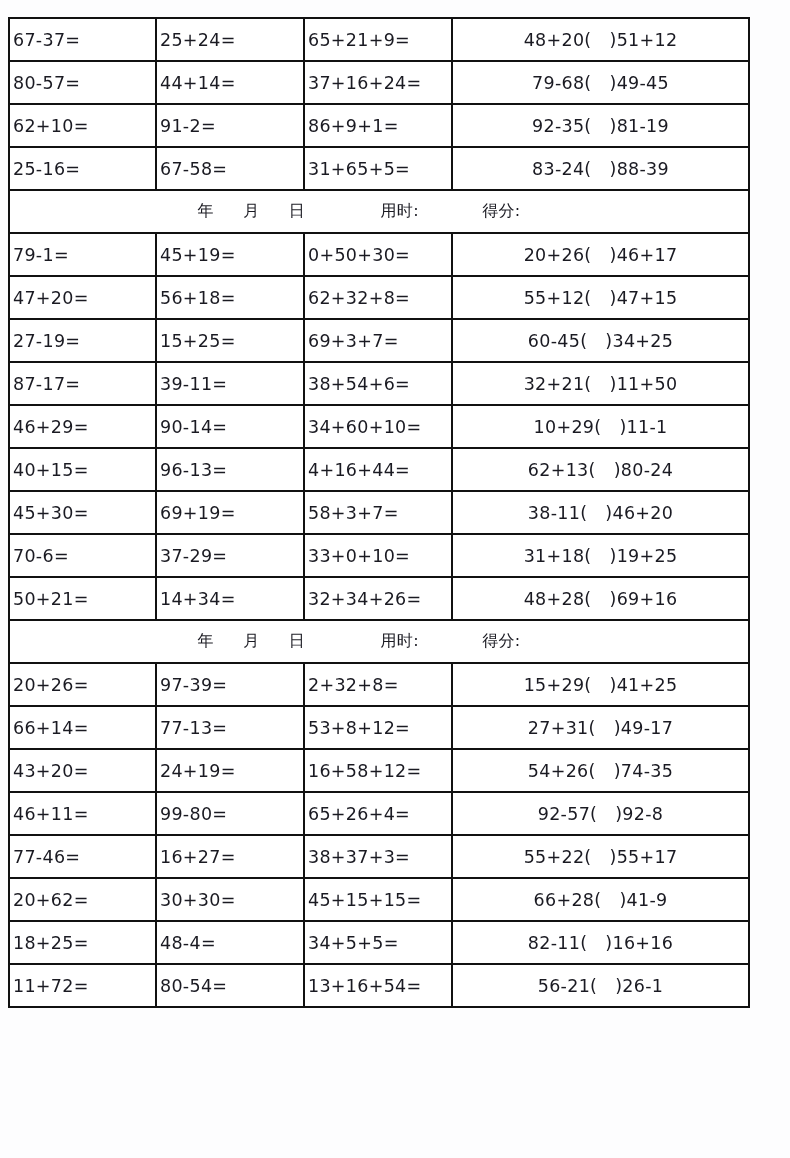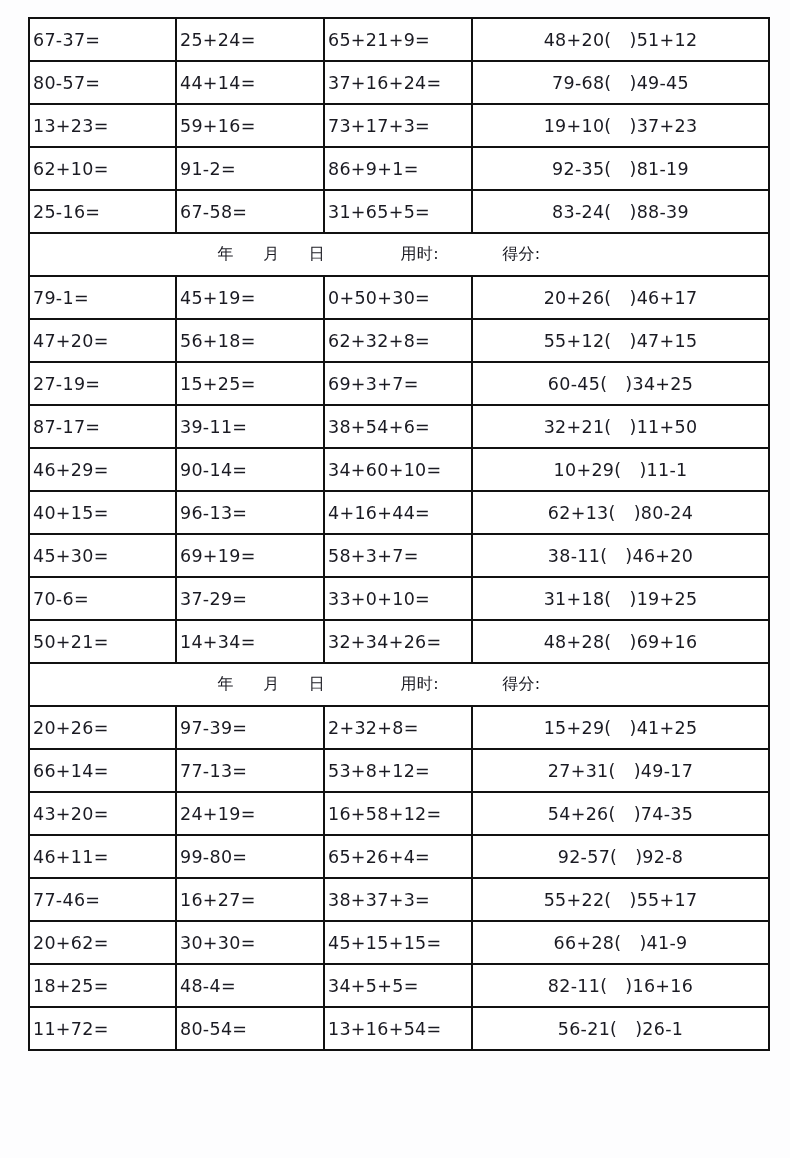--- a/index.html
+++ b/index.html
@@ -10,21 +10,21 @@
     body {
       width: 790px;
       height: 1158px;
       position: relative;
       overflow: hidden;
       font-family: "DejaVu Sans", sans-serif;
       color: #1a1a22;
     }
     .sheet {
       position: absolute;
-      left: 28px;
+      left: 8px;
       top: 17px;
       width: 740px;
       border-collapse: collapse;
       table-layout: fixed;
       background: #ffffff;
     }
     .sheet td {
       border: 2px solid #111111;
       height: 41px;
       padding: 0;
@@ -80,26 +80,20 @@
     <td class="cmp"><span>48+20(</span><span class="blank"></span><span>)51+12</span></td>
   </tr>
 
   <tr>
     <td class="eq"><span>80-57=</span></td>
     <td class="eq"><span>44+14=</span></td>
     <td class="eq"><span>37+16+24=</span></td>
     <td class="cmp"><span>79-68(</span><span class="blank"></span><span>)49-45</span></td>
   </tr>
 
-  <tr>
-    <td class="eq"><span>13+23=</span></td>
-    <td class="eq"><span>59+16=</span></td>
-    <td class="eq"><span>73+17+3=</span></td>
-    <td class="cmp"><span>19+10(</span><span class="blank"></span><span>)37+23</span></td>
-  </tr>
 
   <tr>
     <td class="eq"><span>62+10=</span></td>
     <td class="eq"><span>91-2=</span></td>
     <td class="eq"><span>86+9+1=</span></td>
     <td class="cmp"><span>92-35(</span><span class="blank"></span><span>)81-19</span></td>
   </tr>
 
   <tr>
     <td class="eq"><span>25-16=</span></td>

